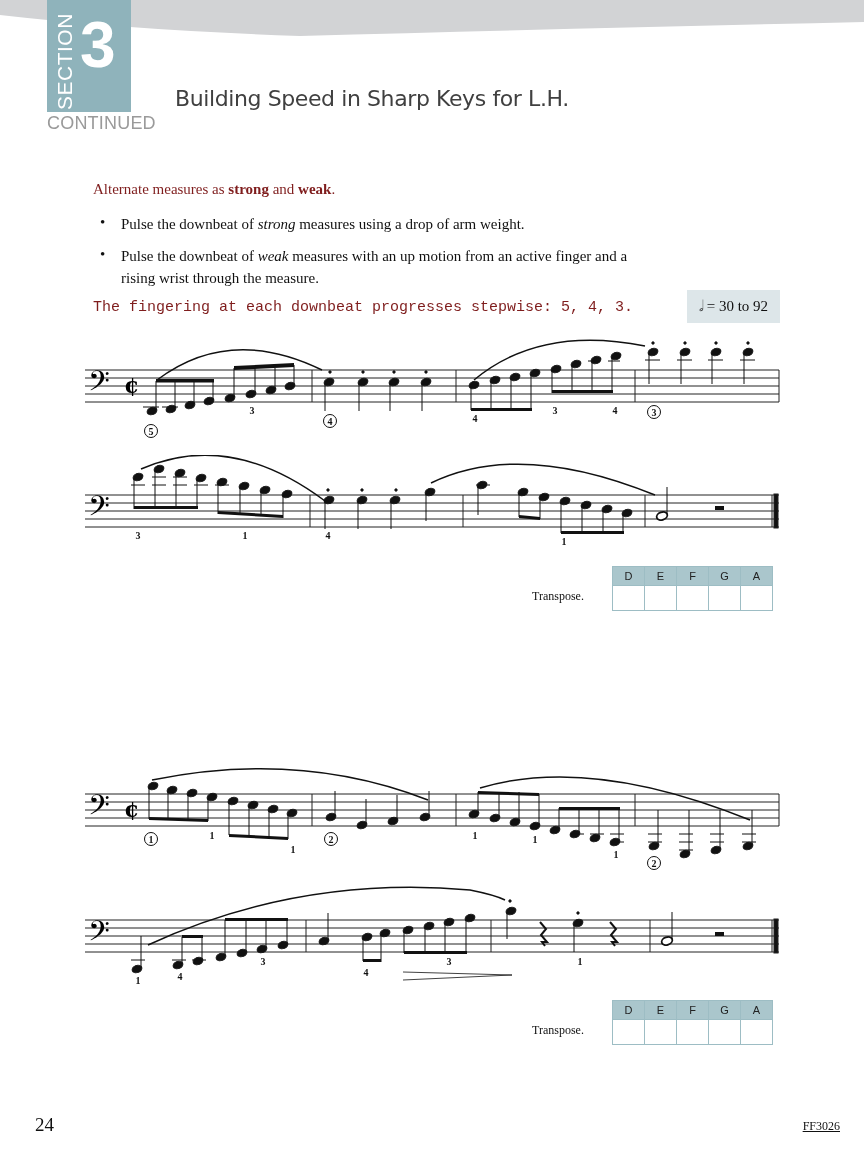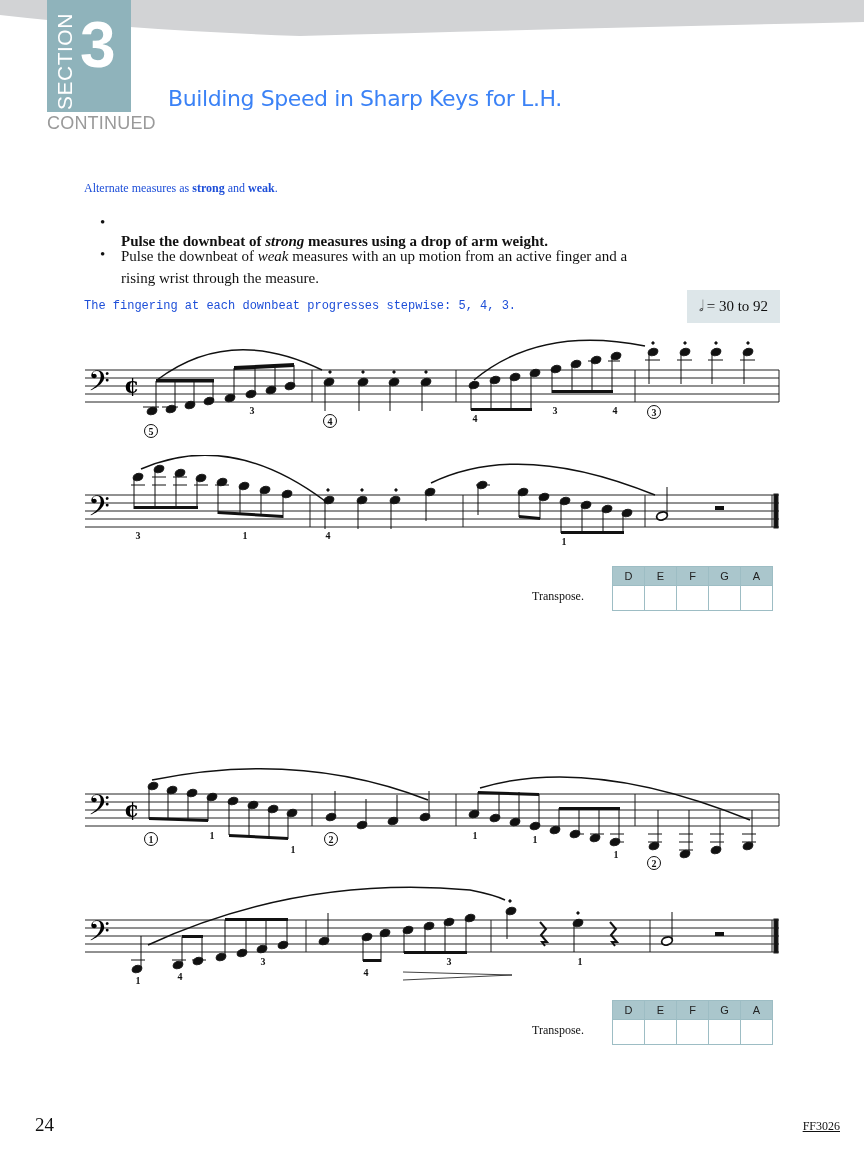--- a/index.html
+++ b/index.html
@@ -7,23 +7,23 @@
          font-family:"Liberation Serif", serif; color:#111; }
   .top-swoosh { position:absolute; left:0; top:0; width:864px; height:60px; }
   .section-tab { position:absolute; left:47px; top:0; width:84px; height:112px; background:#8fb3bb; }
   .section-word { position:absolute; left:50px; top:20px; width:30px; height:90px; color:#fff;
       font-family:"Liberation Sans", sans-serif; font-size:21px; letter-spacing:0.5px;
       writing-mode:vertical-rl; transform:rotate(180deg); text-align:left; line-height:30px; }
   .section-num { position:absolute; left:80px; top:10px; color:#fff; font-family:"Liberation Sans", sans-serif;
       font-weight:bold; font-size:64px; line-height:70px; }
   .continued { position:absolute; left:47px; top:113px; font-family:"Liberation Sans", sans-serif;
       font-size:18px; color:#9a9a9a; letter-spacing:0.2px; }
-  .page-title { position:absolute; left:168px; top:86px; font-family:"DejaVu Sans", sans-serif;
-      font-size:22px; color:#3b82f6; letter-spacing:-0.4px; }
-  .instr { position:absolute; left:84px; font-size:12px; color:#1d4ed8; }
+  .page-title { position:absolute; left:175px; top:86px; font-family:"DejaVu Sans", sans-serif;
+      font-size:22px; color:#404040; letter-spacing:-0.4px; }
+  .instr { position:absolute; left:93px; font-size:15px; color:#7f1d1d; }
   .bullet { position:absolute; left:100px; font-size:15px; }
   .bullet-text { position:absolute; left:121px; font-size:15px; line-height:22px; width:520px; }
   .tempo { position:absolute; left:687px; top:290px; width:93px; height:33px; background:#dde6e9;
       font-size:15px; display:flex; align-items:center; justify-content:center; gap:3px; }
   .staff-svg { position:absolute; left:0; }
   .transpose-label { position:absolute; left:532px; font-size:12px; }
   .transpose-table { position:absolute; left:612px; border-collapse:collapse; }
   .transpose-table th { background:#aac6cc; font-family:"Liberation Sans", sans-serif; font-weight:normal;
       font-size:11px; height:18px; width:31px; border:1.5px solid #9dbdc4; color:#222; padding:0; }
   .transpose-table td { height:24px; width:31px; border:1.5px solid #9dbdc4; padding:0; background:#fff; }
@@ -41,21 +41,21 @@
 <div class="section-word">SECTION</div>
 <div class="section-num">3</div>
 <div class="continued">CONTINUED</div>
 <div class="page-title">Building Speed in Sharp Keys for L.H.</div>
 
 <div class="instr" style="top:181px;">
   <span>Alternate measures as </span><b>strong</b><span> and </span><b>weak</b><span>.</span>
 </div>
 
 <div class="bullet" style="top:214px;">•</div>
-<div class="bullet-text" style="top:230px;font-weight:bold;">
+<div class="bullet-text" style="top:213px;">
   <span>Pulse the downbeat of </span><i>strong</i><span> measures using a drop of arm weight.</span>
 </div>
 
 <div class="bullet" style="top:246px;">•</div>
 <div class="bullet-text" style="top:245px;">
   <span>Pulse the downbeat of </span><i>weak</i><span> measures with an up motion from an active finger and a rising wrist through the measure.</span>
 </div>
 
 <div class="instr" style="top:299px;font-family:Liberation Mono, monospace;">The fingering at each downbeat progresses stepwise: 5, 4, 3.</div>
 

